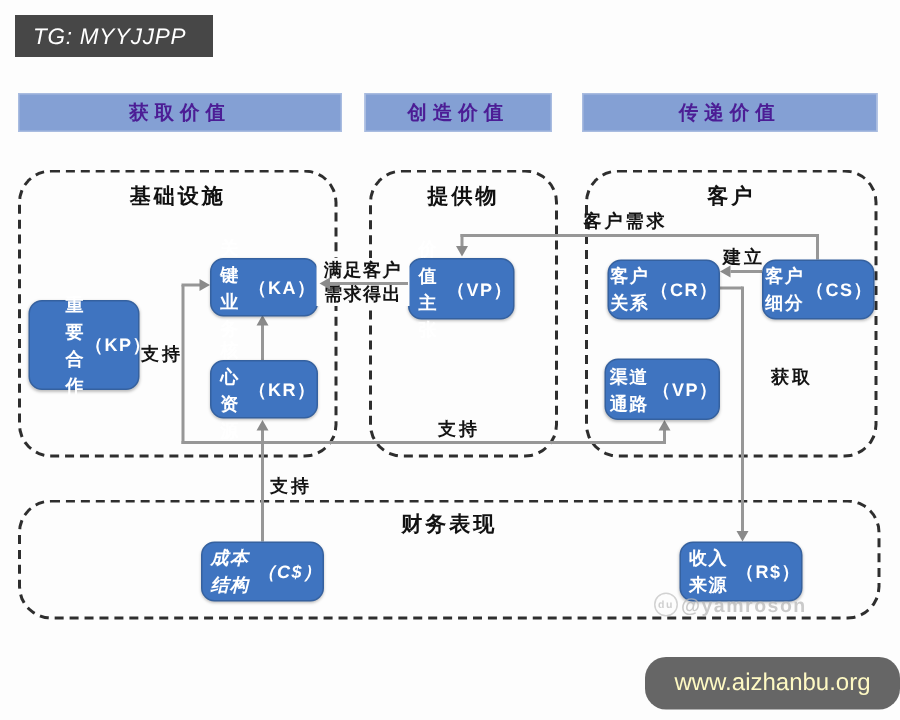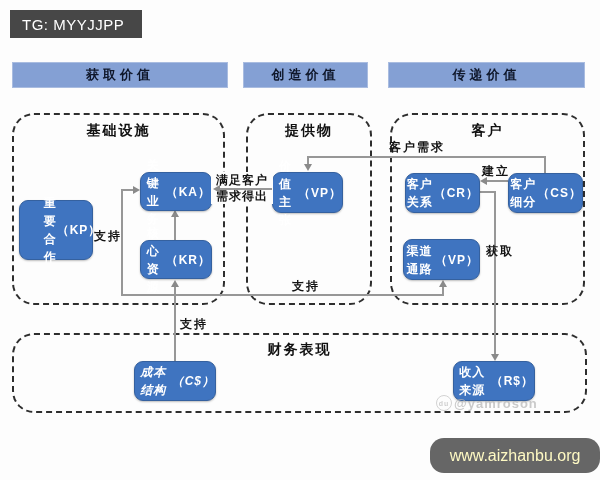--- a/index.html
+++ b/index.html
@@ -9,26 +9,27 @@
     overflow:hidden;
   }
   .stage{position:absolute;left:0;top:0;width:600px;height:480px;background:#fdfdfd;}
 
   
   .tg-badge{
     position:absolute;left:10px;top:10px;width:132px;height:28px;
     background:#474747;color:#ffffff;font-size:15px;
     display:flex;align-items:center;padding-left:12px;box-sizing:border-box;
     letter-spacing:.5px;
+    font-style:italic;
   }
 
   
   .hdr{
     position:absolute;height:26px;background:#84a0d4;border:1px solid #a9bce0;
-    color:#0f172a;font-weight:bold;font-size:13px;
+    color:#4c1d95;font-weight:bold;font-size:13px;
     display:flex;align-items:center;justify-content:center;box-sizing:border-box;
     letter-spacing:4px;
   }
   .hdr1{left:12px;top:62px;width:216px;}
   .hdr2{left:243px;top:62px;width:125px;}
   .hdr3{left:388px;top:62px;width:197px;}
 
   
   .sect{
     position:absolute;border:2px dashed #2e2e2e;border-radius:22px;box-sizing:border-box;
@@ -201,21 +202,21 @@
     <span>（R$）</span>
   </div>
 
   <div class="lbl" style="left:94px;top:228px;">支持</div>
   <div class="lbl lbl-derive">
     <div>满足客户</div>
     <div>需求得出</div>
   </div>
   <div class="lbl" style="left:389px;top:139px;">客户需求</div>
   <div class="lbl" style="left:482px;top:163px;">建立</div>
-  <div class="lbl" style="left:486px;top:243px;">获取</div>
+  <div class="lbl" style="left:514px;top:243px;">获取</div>
   <div class="lbl" style="left:292px;top:278px;">支持</div>
   <div class="lbl" style="left:180px;top:316px;">支持</div>
 
   <div class="watermark">
     <span class="wm-du">du</span>
     <span>@yamroson</span>
   </div>
 
   <div class="footer-bar">
     <span>www.aizhanbu.org</span>

